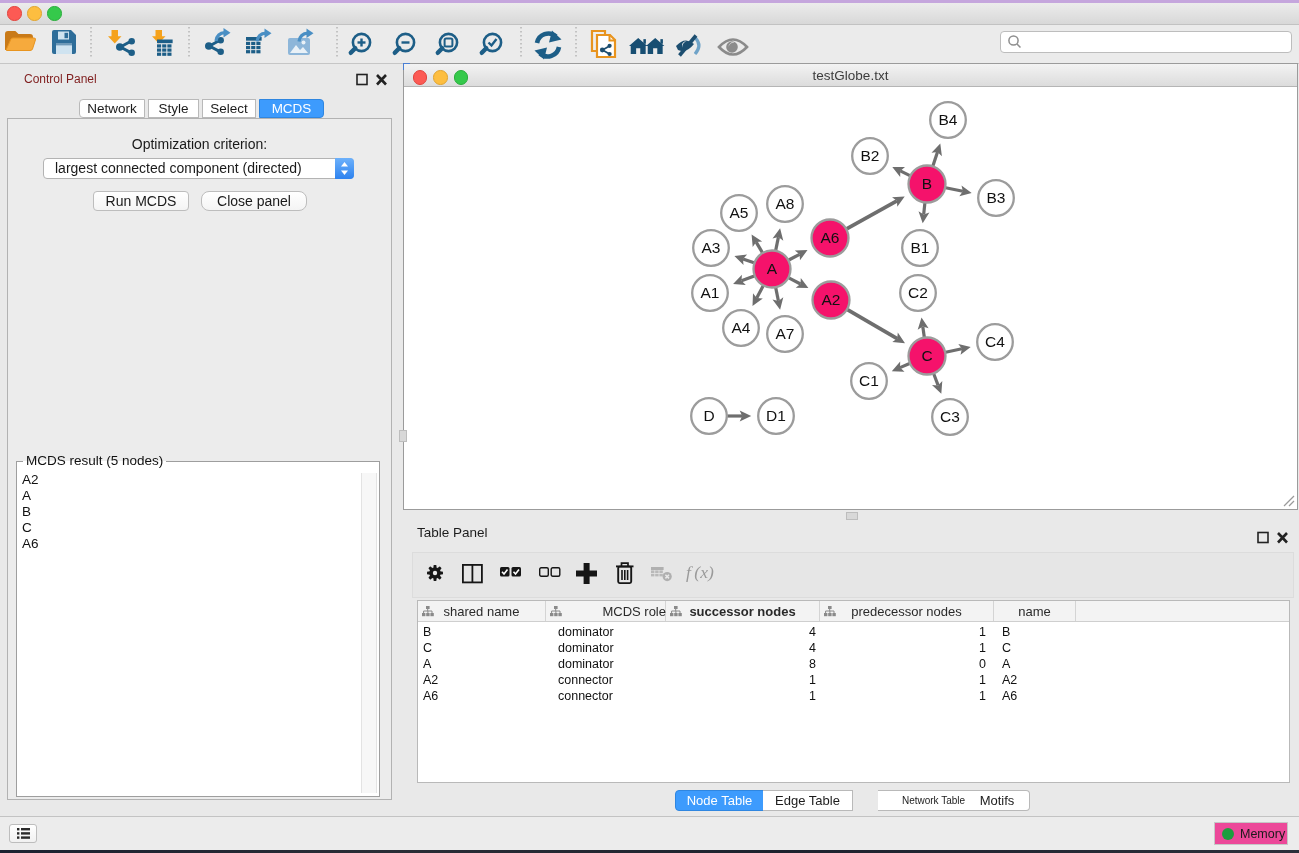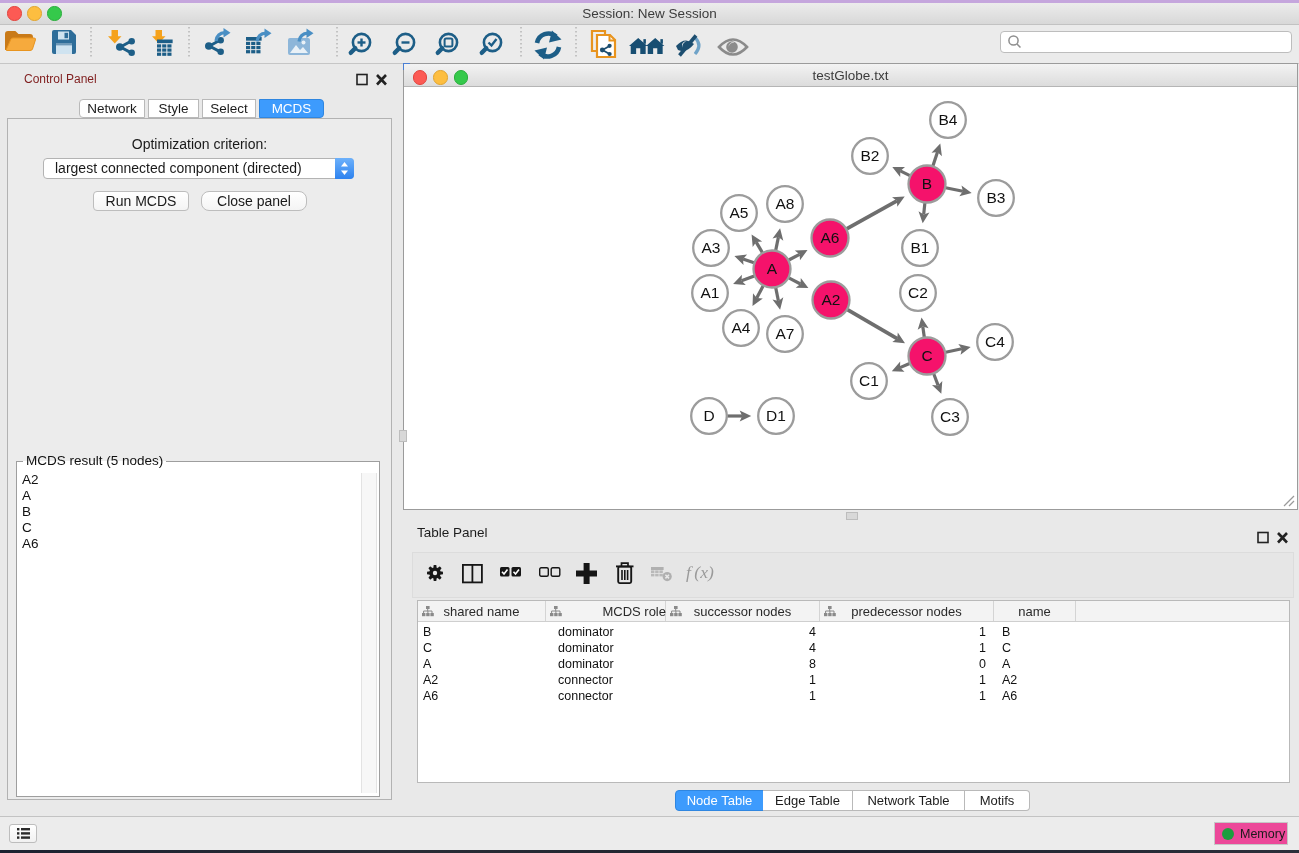--- a/index.html
+++ b/index.html
@@ -6,21 +6,20 @@
 .abs{position:absolute}
 .tl{border-radius:50%;width:12.5px;height:12.5px;position:absolute}
 </style></head><body>
 <div class="abs" style="left:0;top:0;width:1299px;height:3px;background:#c5a6dd"></div>
 <div class="abs" style="left:0;top:848px;width:1299px;height:5px;background:linear-gradient(90deg,#1b2130,#2a2d36 30%,#1d222e 60%,#2c2f3a)"></div>
 <div class="abs" style="left:0;top:3px;width:1299px;height:845px;background:#e9e9e9">
 <div class="abs" style="left:0;top:0;width:1299px;height:21px;background:linear-gradient(#ececec,#d8d8d8);border-bottom:1px solid #c2c2c2">
       <div class="tl" style="left:7px;top:3px;background:#fc5a54;border:0.5px solid #e1443e"></div>
       <div class="tl" style="left:27px;top:3px;background:#fdbe40;border:0.5px solid #e0a430"></div>
       <div class="tl" style="left:47px;top:3px;background:#35c94b;border:0.5px solid #2aad3c"></div>
-      <div class="abs" style="left:0;width:100%;top:3px;text-align:center;font-size:13.5px;color:#3c3c3c">Session: New Session</div>
     </div>
 <div class="abs" style="left:0;top:22px;width:1299px;height:38px;background:#ebebeb;border-bottom:1px solid #c6c6c6"></div>
 <svg width="770" height="64" style="position:absolute;left:0;top:-3px">
       <g transform="translate(5,30)">
         <path d="M1,20 L1,4 Q1,2 3,2 L10,2 L13,5 L25,5 Q27,5 27,7 L27,9" fill="#c97a18" stroke="#c97a18" stroke-width="2" stroke-linejoin="round"></path>
         <path d="M1,20 L6,9 Q6.5,8 8,8 L29,8 Q31,8 30.4,10 L27.5,19 Q27,20.5 25,20.5 L2,20.5 Z" fill="#f6aa3d" stroke="#e8941f" stroke-width="1"></path>
       </g>
       <g transform="translate(52,30)">
         <path d="M2,0 L19,0 L24,5 L24,22 Q24,24 22,24 L2,24 Q0,24 0,22 L0,2 Q0,0 2,0 Z" fill="#2e6d99"></path>
         <rect x="6" y="1.5" width="11" height="8" fill="#cfe3f0"></rect>
@@ -372,21 +371,21 @@
           <svg width="12" height="11" style="position:absolute;left:4px;top:5px">
             <g fill="#8a8a8a">
               <rect x="4" y="0" width="3.6" height="3"></rect>
               <rect x="0" y="7" width="3.4" height="3.2"></rect>
               <rect x="4.2" y="7" width="3.4" height="3.2"></rect>
               <rect x="8.4" y="7" width="3.4" height="3.2"></rect>
               <path d="M5.7,3 L5.7,5 M1.6,7 L1.6,5 L10,5 L10,7 M5.9,5 L5.9,7" stroke="#8a8a8a" stroke-width="1" fill="none"></path>
             </g>
           </svg>
         </div>
-<div class="abs" style="left:248px;top:0;width:153px;height:20px;border-right:1px solid #d4d4d4;">
+<div class="abs" style="left:248px;top:0;width:153px;height:20px;border-right:1px solid #d4d4d4;font-weight:bold;">
           <div class="abs" style="left:0;top:3px;width:100%;text-align:center;font-size:13px;color:#2a2a2a">successor nodes</div>
           <svg width="12" height="11" style="position:absolute;left:4px;top:5px">
             <g fill="#8a8a8a">
               <rect x="4" y="0" width="3.6" height="3"></rect>
               <rect x="0" y="7" width="3.4" height="3.2"></rect>
               <rect x="4.2" y="7" width="3.4" height="3.2"></rect>
               <rect x="8.4" y="7" width="3.4" height="3.2"></rect>
               <path d="M5.7,3 L5.7,5 M1.6,7 L1.6,5 L10,5 L10,7 M5.9,5 L5.9,7" stroke="#8a8a8a" stroke-width="1" fill="none"></path>
             </g>
           </svg>
@@ -438,21 +437,21 @@
 <div class="abs" style="left:0;top:87px;width:100%;height:16px;font-size:12.5px;color:#111">
         <div class="abs" style="left:5px;top:1px">A6</div>
         <div class="abs" style="left:140px;top:1px">connector</div>
         <div class="abs" style="left:248px;top:1px;width:150px;text-align:right">1</div>
         <div class="abs" style="left:402px;top:1px;width:166px;text-align:right">1</div>
         <div class="abs" style="left:584px;top:1px">A6</div>
       </div>
 </div>
 <div class="abs" style="left:675px;top:787px;width:87px;height:19px;border-radius:4px 0 0 4px;background:#3d9bfd;color:#fff;border:1px solid #2f86e0;text-align:center;font-size:13px;line-height:19px">Node Table</div>
 <div class="abs" style="left:763px;top:787px;width:89px;height:19px;background:#fff;color:#1c1c1c;border:1px solid #b9b9b9;border-left:none;text-align:center;font-size:13px;line-height:19px">Edge Table</div>
-<div class="abs" style="left:853px;top:787px;width:111px;height:19px;background:#fff;color:#1c1c1c;border:1px solid #b9b9b9;border-left:none;text-align:center;font-size:13px;line-height:19px">Network Table</div>
+<div class="abs" style="left:878px;top:787px;width:111px;height:19px;background:#fff;color:#1c1c1c;border:1px solid #b9b9b9;border-left:none;text-align:center;font-size:10px;line-height:19px">Network Table</div>
 <div class="abs" style="left:965px;top:787px;width:64px;height:19px;border-radius:0 4px 4px 0;background:#fff;color:#1c1c1c;border:1px solid #b9b9b9;border-left:none;text-align:center;font-size:13px;line-height:19px">Motifs</div>
 <div class="abs" style="left:0;top:813px;width:1299px;height:33px;background:#ececec;border-top:1px solid #c3c3c3">
 <div class="abs" style="left:9px;top:7px;width:26px;height:17px;background:linear-gradient(#fff,#f1f1f1);border:1px solid #bdbdbd;border-radius:3px"><svg width="26" height="17">
           <g fill="#2a2a2a">
             <rect x="7" y="3" width="2.4" height="2.4"></rect>
             <rect x="11" y="3" width="9" height="2.4"></rect>
             <rect x="7" y="7.2" width="2.4" height="2.4"></rect>
             <rect x="11" y="7.2" width="9" height="2.4"></rect>
             <rect x="7" y="11.4" width="2.4" height="2.4"></rect>
             <rect x="11" y="11.4" width="9" height="2.4"></rect>

